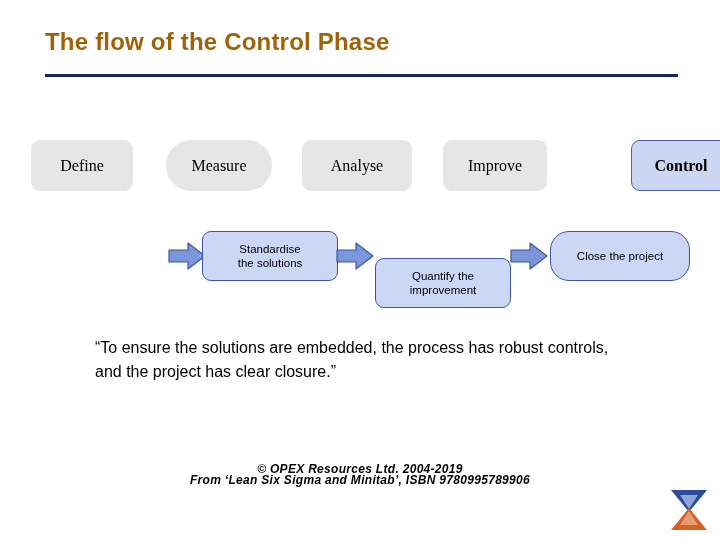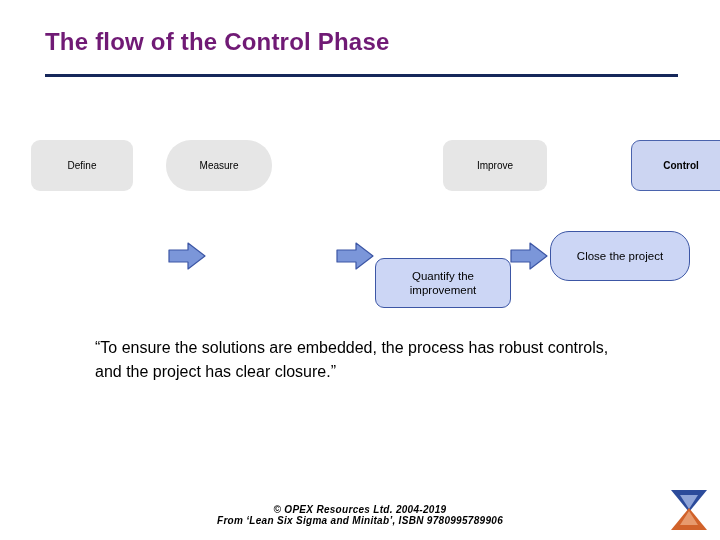--- a/index.html
+++ b/index.html
@@ -21,21 +21,21 @@
     background: #ffffff;
   }
 
   
   .title {
     position: absolute;
     left: 45px;
     top: 28px;
     font-size: 24px;
     font-weight: bold;
-    color: #701a75;
+    color: #a16207;
     letter-spacing: 0.2px;
     white-space: nowrap;
   }
   .title-rule {
     position: absolute;
     left: 45px;
     top: 74px;
     width: 633px;
     height: 3px;
     background: #16275a;
@@ -51,23 +51,24 @@
   }
   .phase-box {
     position: absolute;
     top: 0;
     height: 51px;
     border-radius: 9px;
     background: #e6e6e6;
     display: flex;
     align-items: center;
     justify-content: center;
-    font-size: 10px;
+    font-size: 16px;
     color: #000000;
     box-sizing: border-box;
+    font-family: Liberation Serif, serif;
   }
   .phase-box.active {
     background: #ccd5f2;
     border: 1px solid #4a63ad;
     font-weight: bold;
   }
   .phase-0 { left: 31px;  width: 102px; }
   .phase-1 { left: 166px; width: 106px; border-radius: 25px; }
   .phase-2 { left: 302px; width: 110px; }
   .phase-3 { left: 443px; width: 104px; }
@@ -125,27 +126,26 @@
     color: #000000;
   }
 
   
   .footer {
     position: absolute;
     left: 0;
     top: 464px;
     width: 720px;
     text-align: center;
-    font-size: 10px;
+    font-size: 12px;
     line-height: 11px;
     font-style: italic;
     font-weight: bold;
     color: #000000;
     letter-spacing: 0.3px;
-    margin-top: 40px;
   }
 
   
   .logo {
     position: absolute;
     left: 668px;
     top: 487px;
     width: 42px;
     height: 46px;
   }
@@ -158,35 +158,44 @@
   <div class="title">The flow of the Control Phase</div>
   <div class="title-rule"></div>
 
   <div class="phase-row">
     <div class="phase-box phase-0">
       <span>Define</span>
     </div>
     <div class="phase-box phase-1">
       <span>Measure</span>
     </div>
+    <div class="phase-box phase-2">
+      <span>Analyse</span>
+    </div>
     <div class="phase-box phase-3">
       <span>Improve</span>
     </div>
     <div class="phase-box phase-4 active">
       <span>Control</span>
     </div>
   </div>
 
   <div class="step-row">
 
 
     <svg class="arrow arrow-0" viewBox="0 0 38 30">
       <polygon points="1,9 20,9 20,2 37,15 20,28 20,21 1,21" fill="#7b96d9" stroke="#3c56a5" stroke-width="1.2" stroke-linejoin="round"></polygon>
     </svg>
 
+    <div class="step-box step-1">
+      <span>
+        <span>Standardise</span><br>
+        <span>the solutions</span>
+      </span>
+    </div>
 
     <svg class="arrow arrow-1" viewBox="0 0 38 30">
       <polygon points="1,9 20,9 20,2 37,15 20,28 20,21 1,21" fill="#7b96d9" stroke="#3c56a5" stroke-width="1.2" stroke-linejoin="round"></polygon>
     </svg>
 
     <div class="step-box step-2">
       <span>
         <span>Quantify the</span><br>
         <span>improvement</span>
       </span>

